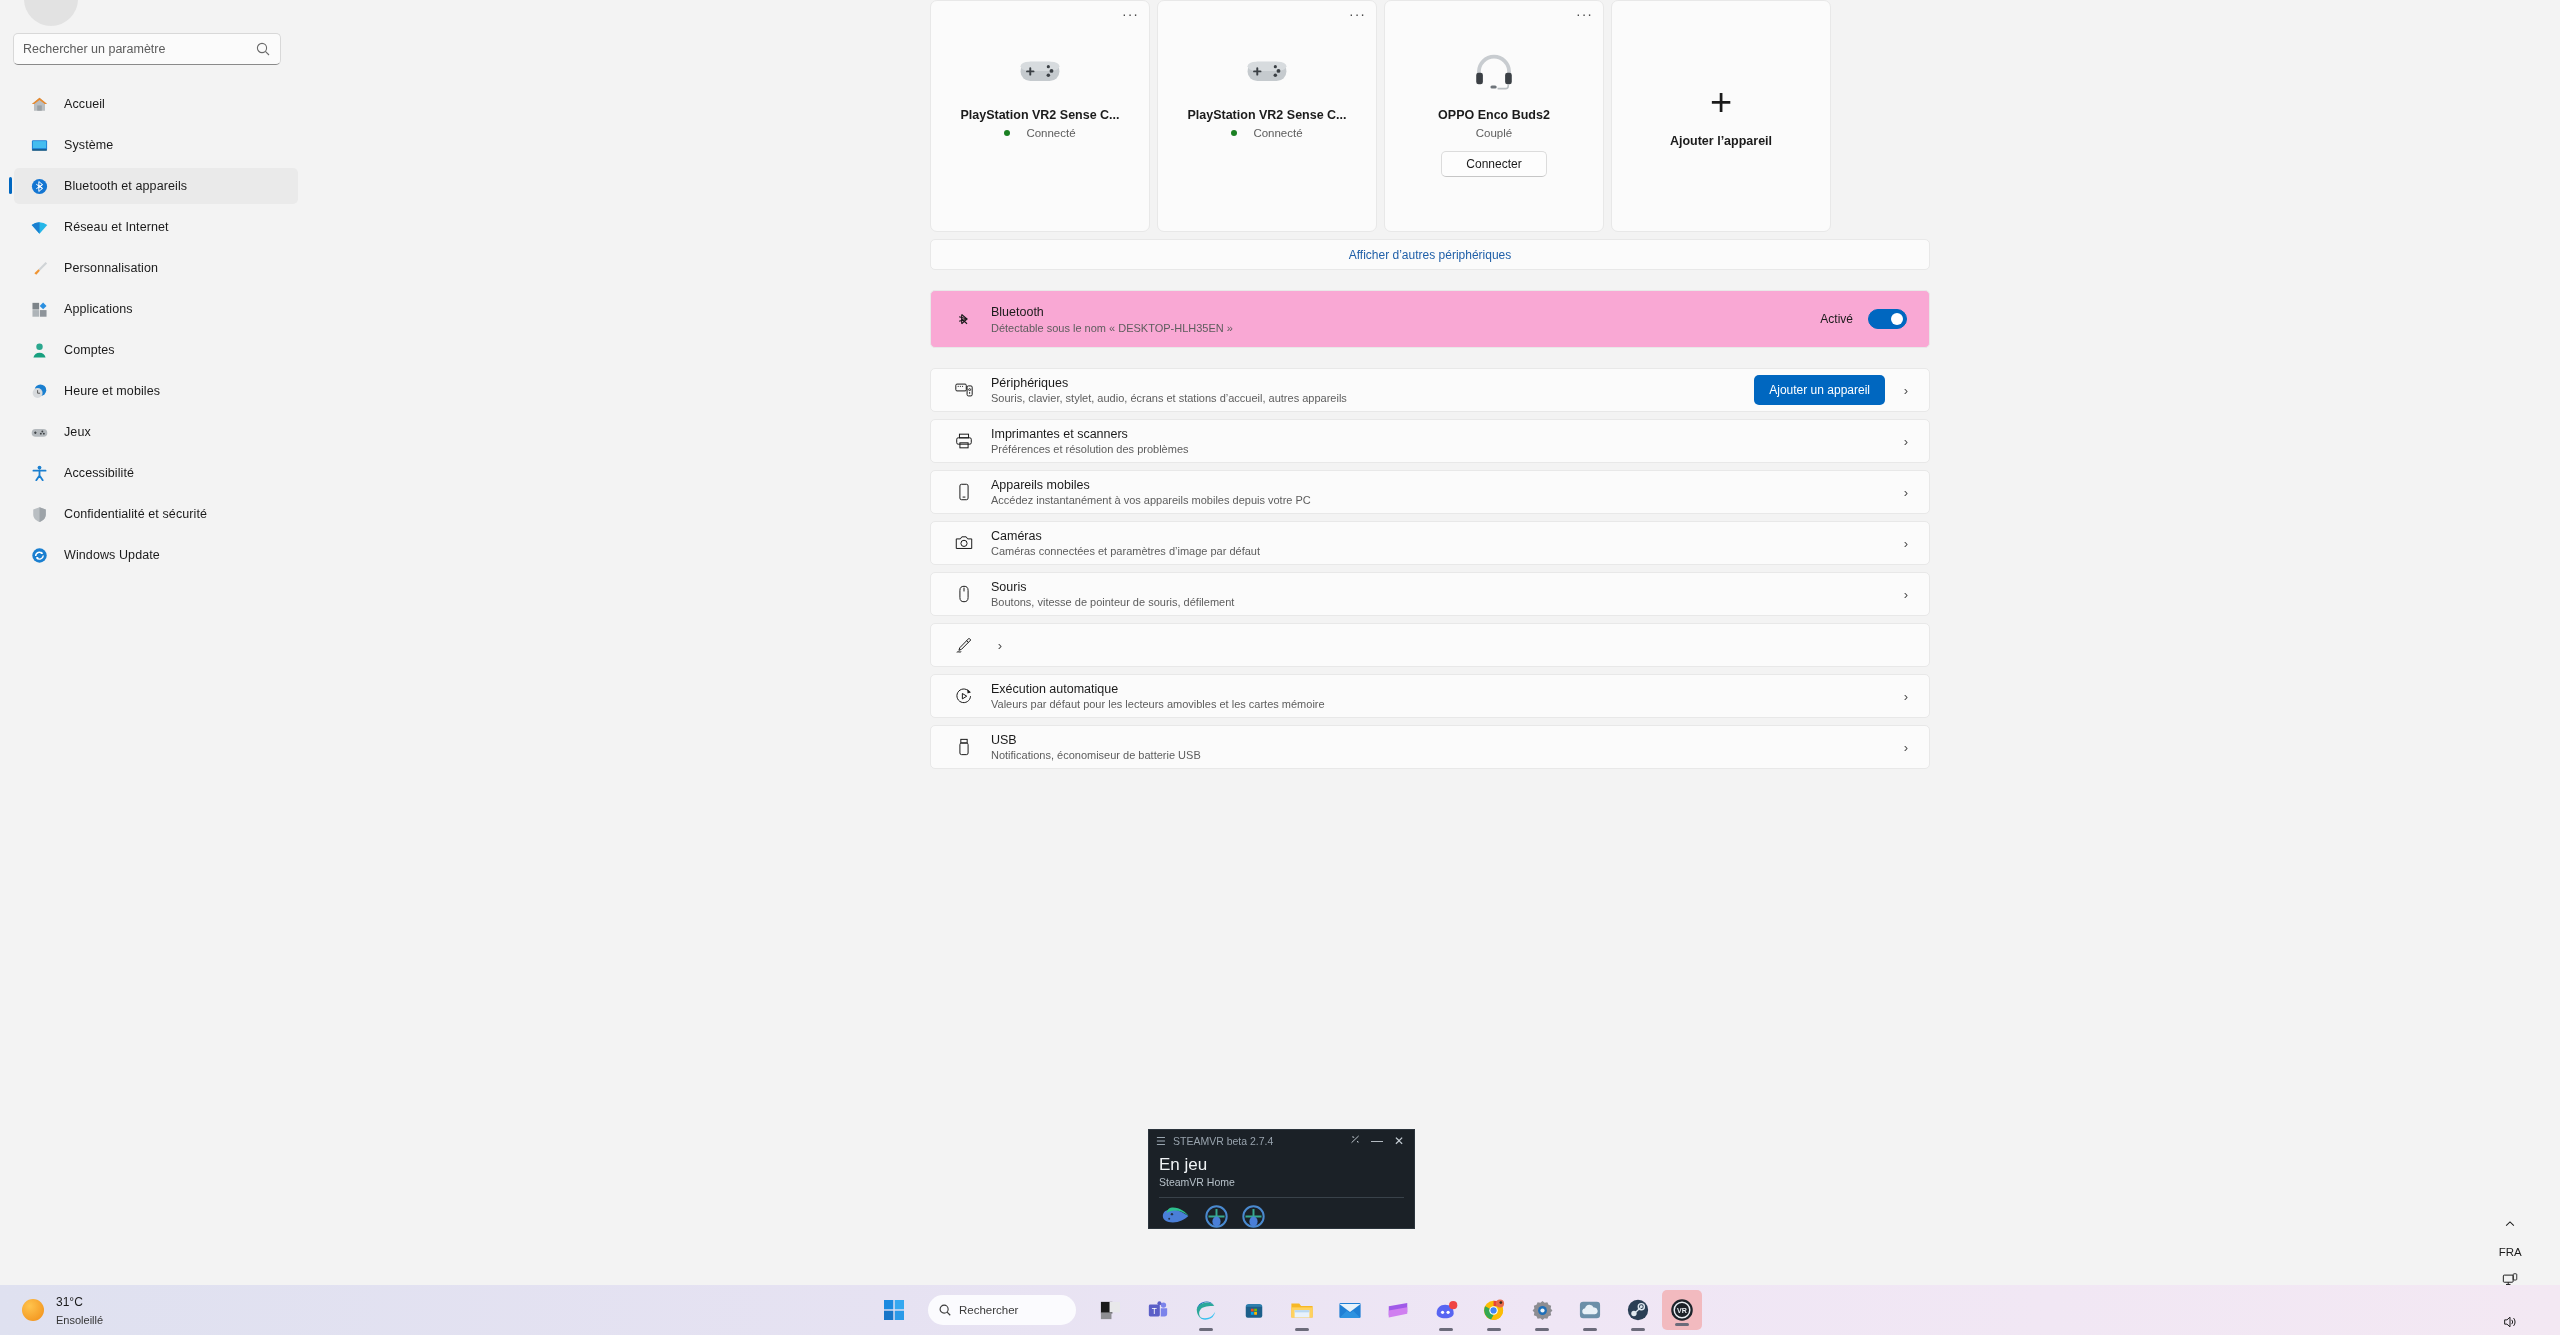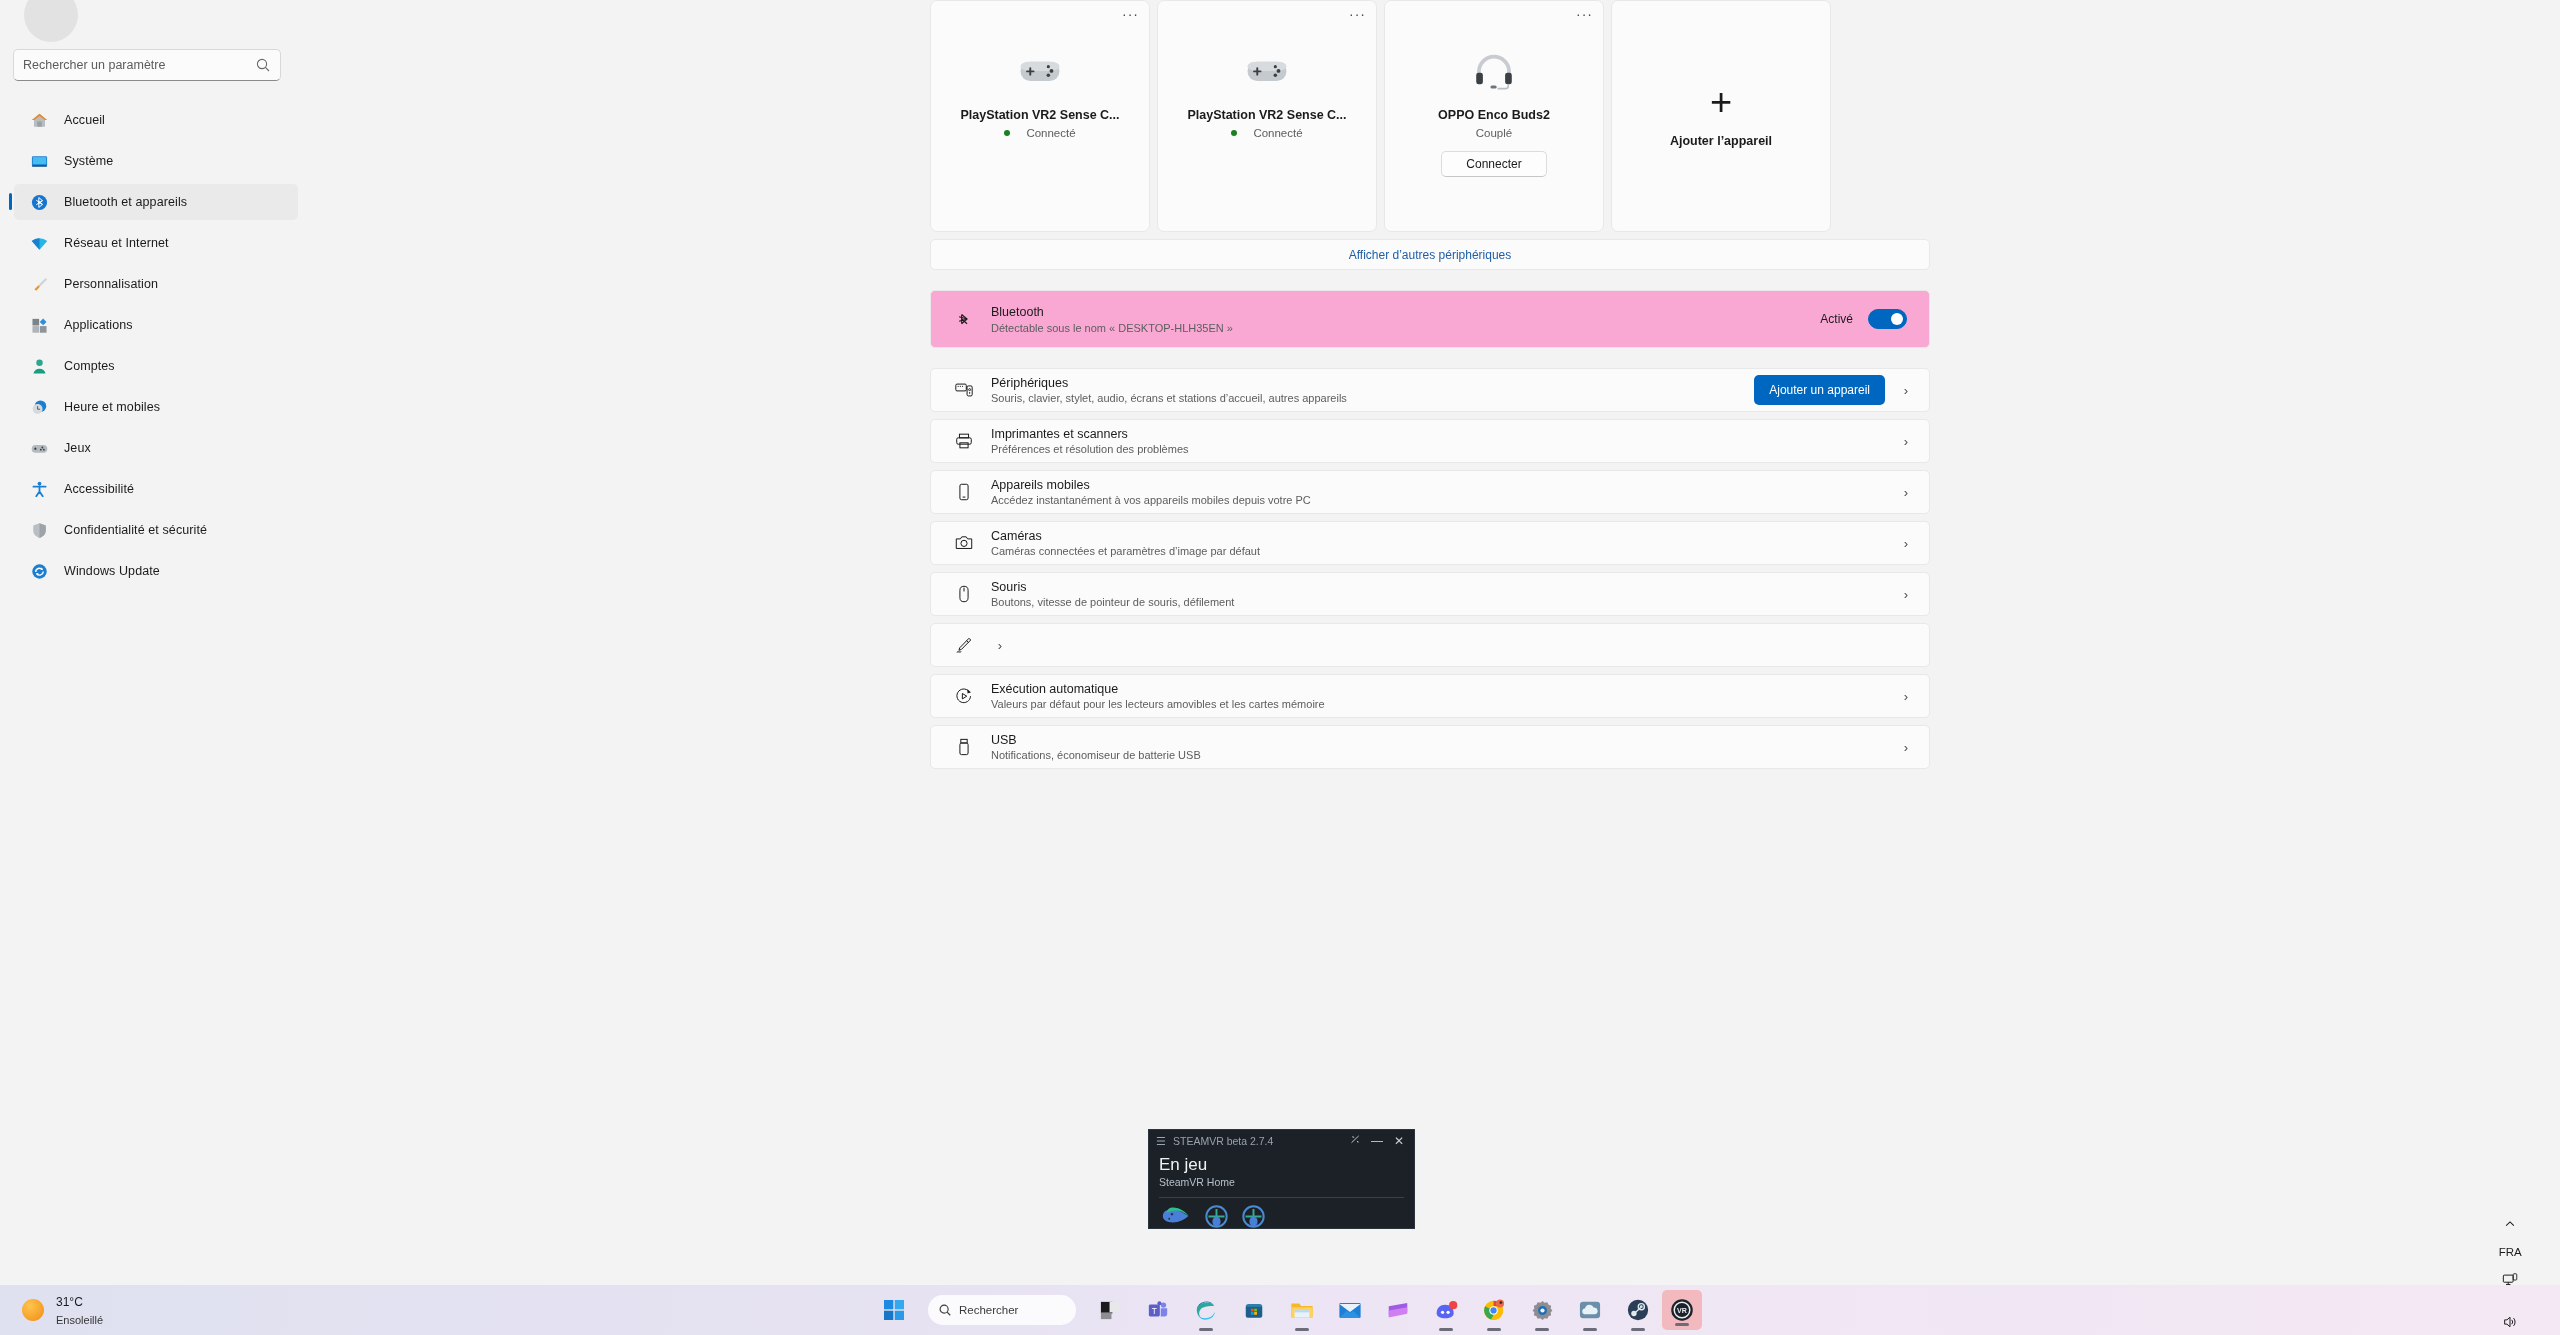--- a/index.html
+++ b/index.html
@@ -9,21 +9,20 @@
     font-family: "Liberation Sans", sans-serif;
     background: #f3f3f3;
     color: #1b1b1b;
   }
   .app { position: relative; width: 2560px; height: 1335px; }
 
   
   .sidebar {
     position: absolute; left: 0; top: 0; width: 310px; height: 1285px;
     background: #f3f3f3;
-    margin-top: 16px;
   }
   .avatar-stub {
     position: absolute; left: 24px; top: -28px;
     width: 54px; height: 54px; border-radius: 50%;
     background: #e2e2e2;
   }
   .search-wrap {
     position: absolute; left: 13px; top: 33px; width: 268px; height: 32px;
     background: #fbfbfb; border: 1px solid #d8d8d8; border-bottom-color: #8a8a8a;
     border-radius: 5px; display: flex; align-items: center; padding: 0 9px;

